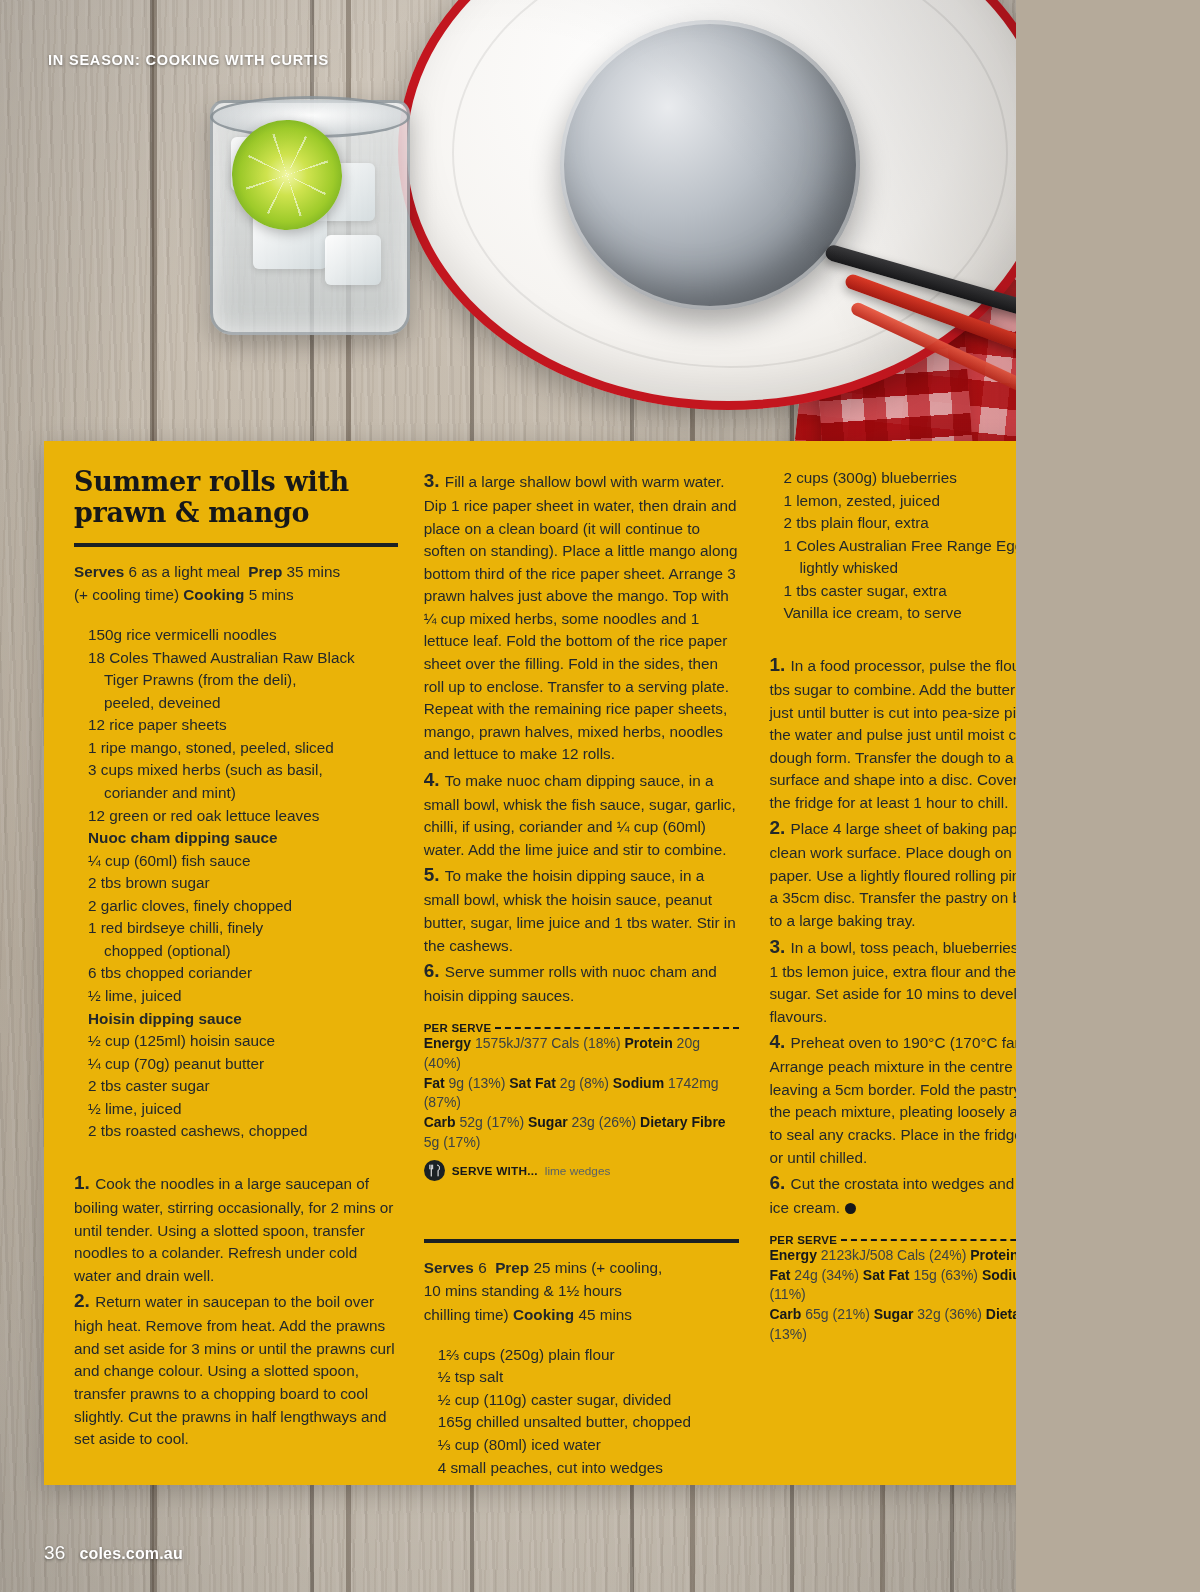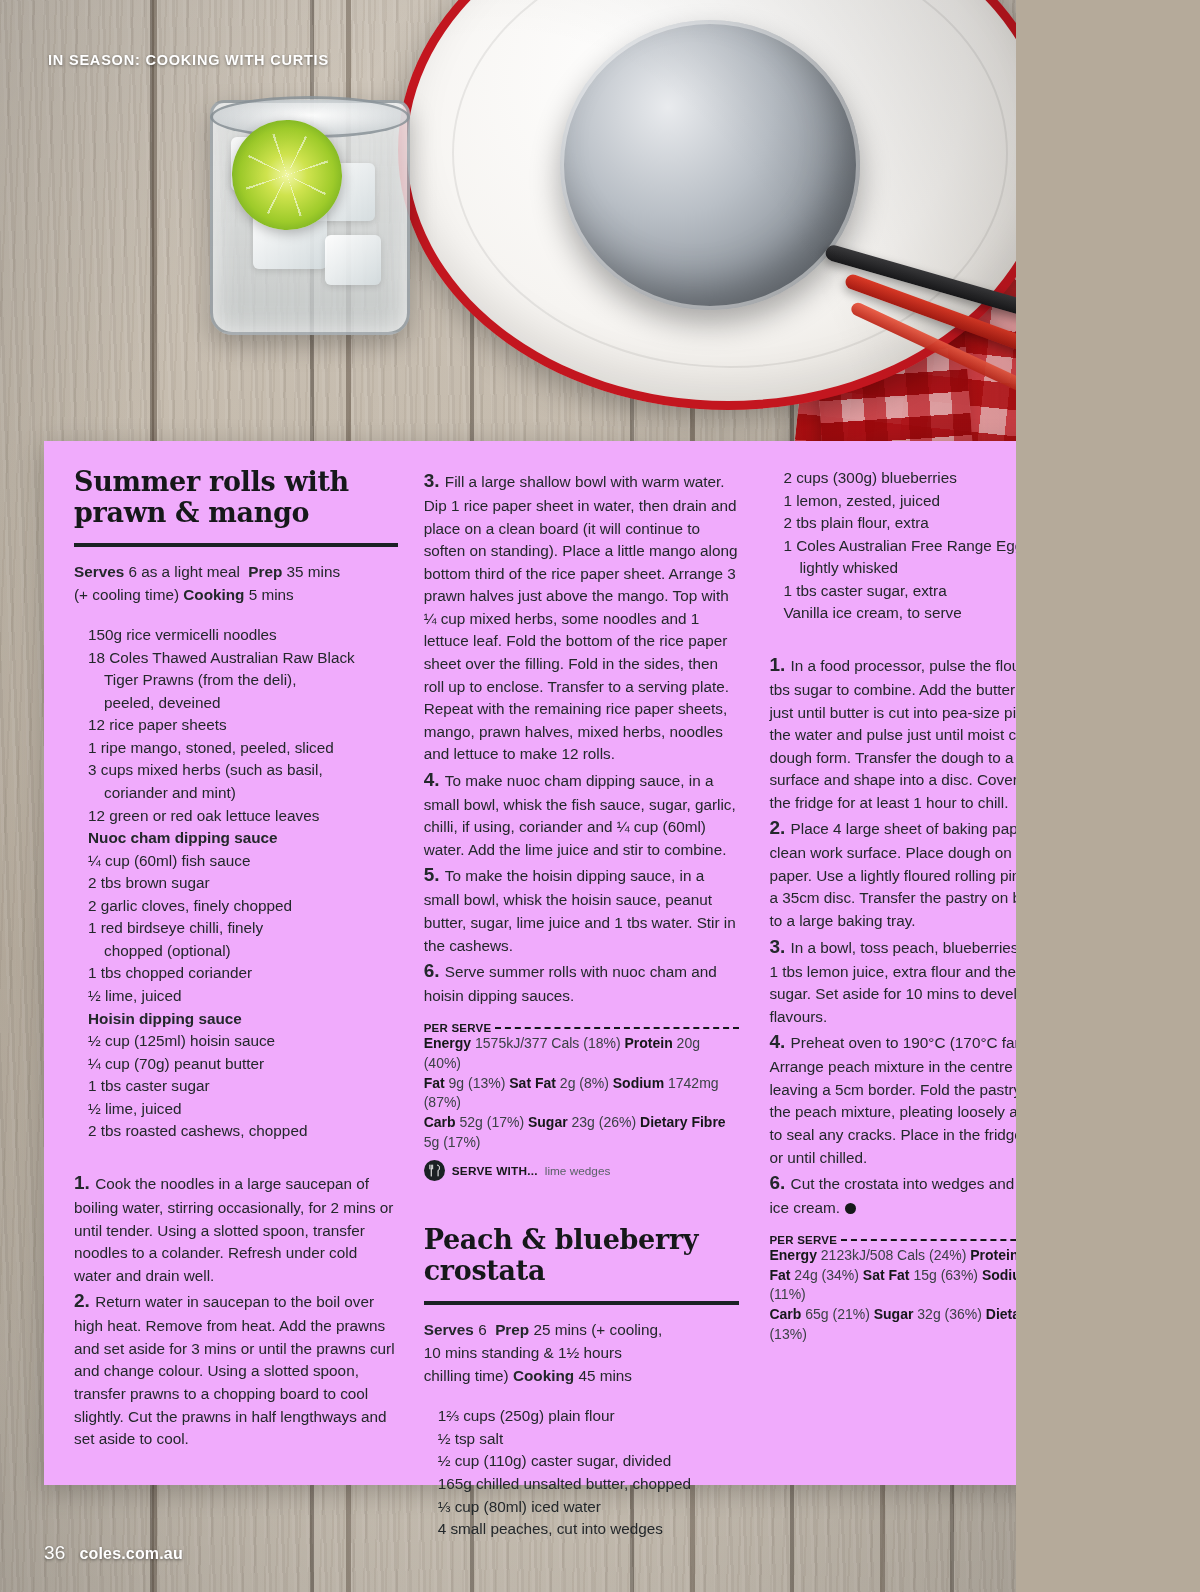--- a/index.html
+++ b/index.html
@@ -162,21 +162,21 @@
   .kicker{
     position:absolute; left:48px; top:52px;
     color:#ffffff; font-weight:bold; font-size:14.5px; letter-spacing:.055em;
     text-shadow: 0 1px 3px rgba(0,0,0,.45);
   }
 
   
   .card{
     position:absolute; left:44px; top:441px;
     width:1092px; height:1044px;
-    background:#f0abfc;
+    background:#eab308;
     box-shadow: 0 6px 26px rgba(0,0,0,.22);
     padding: 26px 30px 18px 30px;
     display:flex; gap:0;
   }
   .col{ width:345px; padding-right:18px; }
   .col:nth-child(2){ padding-left:8px; }
   .col:nth-child(3){ padding-left:12px; padding-right:0; width:352px; }
 
   h2.recipe-title{
     font-family:"DejaVu Serif", serif;
@@ -305,26 +305,26 @@
           <li>1 ripe mango, stoned, peeled, sliced</li>
           <li>3 cups mixed herbs (such as basil,</li>
           <li class="ind">coriander and mint)</li>
           <li>12 green or red oak lettuce leaves</li>
           <li class="sub">Nuoc cham dipping sauce</li>
           <li>¼ cup (60ml) fish sauce</li>
           <li>2 tbs brown sugar</li>
           <li>2 garlic cloves, finely chopped</li>
           <li>1 red birdseye chilli, finely</li>
           <li class="ind">chopped (optional)</li>
-          <li>1 tbs chopped coriander</li>
+          <li>6 tbs chopped coriander</li>
           <li>½ lime, juiced</li>
           <li class="sub">Hoisin dipping sauce</li>
           <li>½ cup (125ml) hoisin sauce</li>
           <li>¼ cup (70g) peanut butter</li>
-          <li>1 tbs caster sugar</li>
+          <li>2 tbs caster sugar</li>
           <li>½ lime, juiced</li>
           <li>2 tbs roasted cashews, chopped</li>
         </ul>
 
       <div class="spacer-md"></div>
 
       <div class="steps" id="steps-r1c1">
           <div class="step"><span class="num">1. </span><span>Cook the noodles in a large saucepan of boiling water, stirring occasionally, for 2 mins or until tender. Using a slotted spoon, transfer noodles to a colander. Refresh under cold water and drain well.</span></div>
           <div class="step"><span class="num">2. </span><span>Return water in saucepan to the boil over high heat. Remove from heat. Add the prawns and set aside for 3 mins or until the prawns curl and change colour. Using a slotted spoon, transfer prawns to a chopping board to cool slightly. Cut the prawns in half lengthways and set aside to cool.</span></div>
         </div>
@@ -357,21 +357,20 @@
               <path d="M17.5 2 C20.5 2 21.5 5 21 9 C20.7 11 19.5 11.6 18.6 11.6 L18.6 22" stroke="#fff" stroke-width="1.8" fill="none" stroke-linecap="round" stroke-linejoin="round"></path>
             </svg>
           </span>
           <span class="sw-label">SERVE WITH...</span>
           <span class="sw-text">lime wedges</span>
         </div>
       </div>
 
       <div class="spacer-lg"></div>
 
-      <h2 class="recipe-title">Peach &amp; blueberry crostata</h2>
       <div class="rule"></div>
 
       <div class="meta">
         <b>Serves</b>
         <span>6</span>
         &nbsp;<b>Prep</b>
         <span>25 mins (+ cooling,</span><br>
         <span>10 mins standing &amp; 1½ hours</span><br>
         <span>chilling time)</span>
         <b>Cooking</b>

